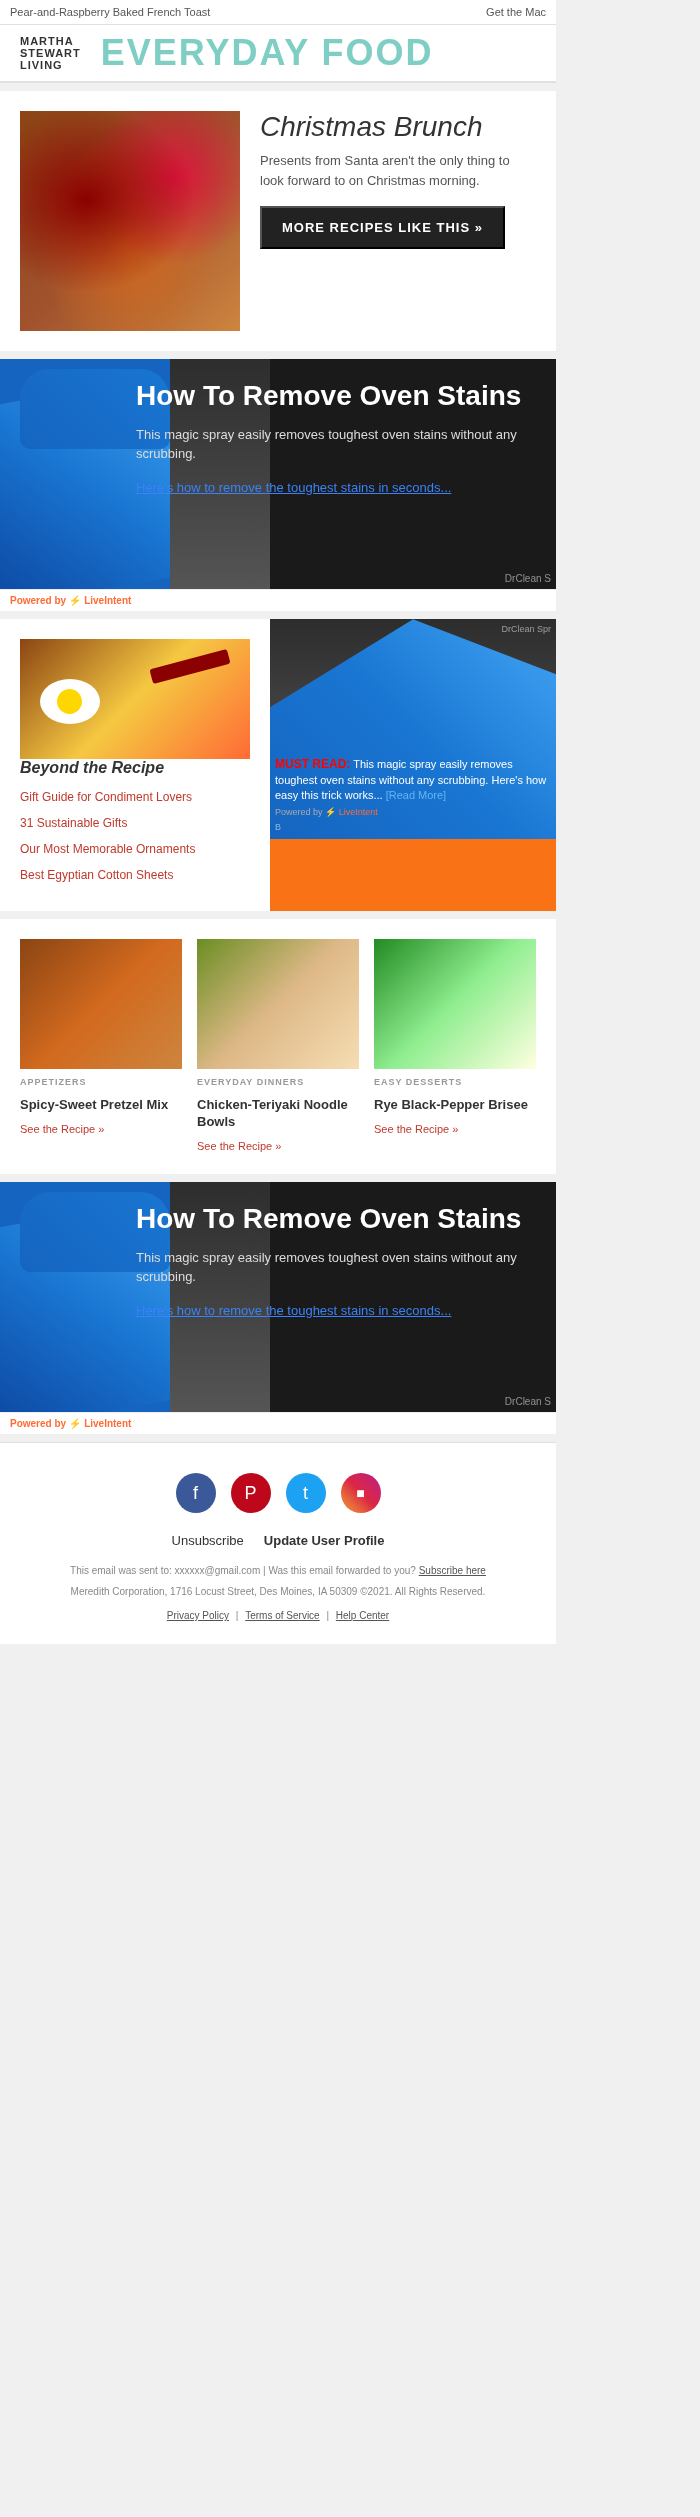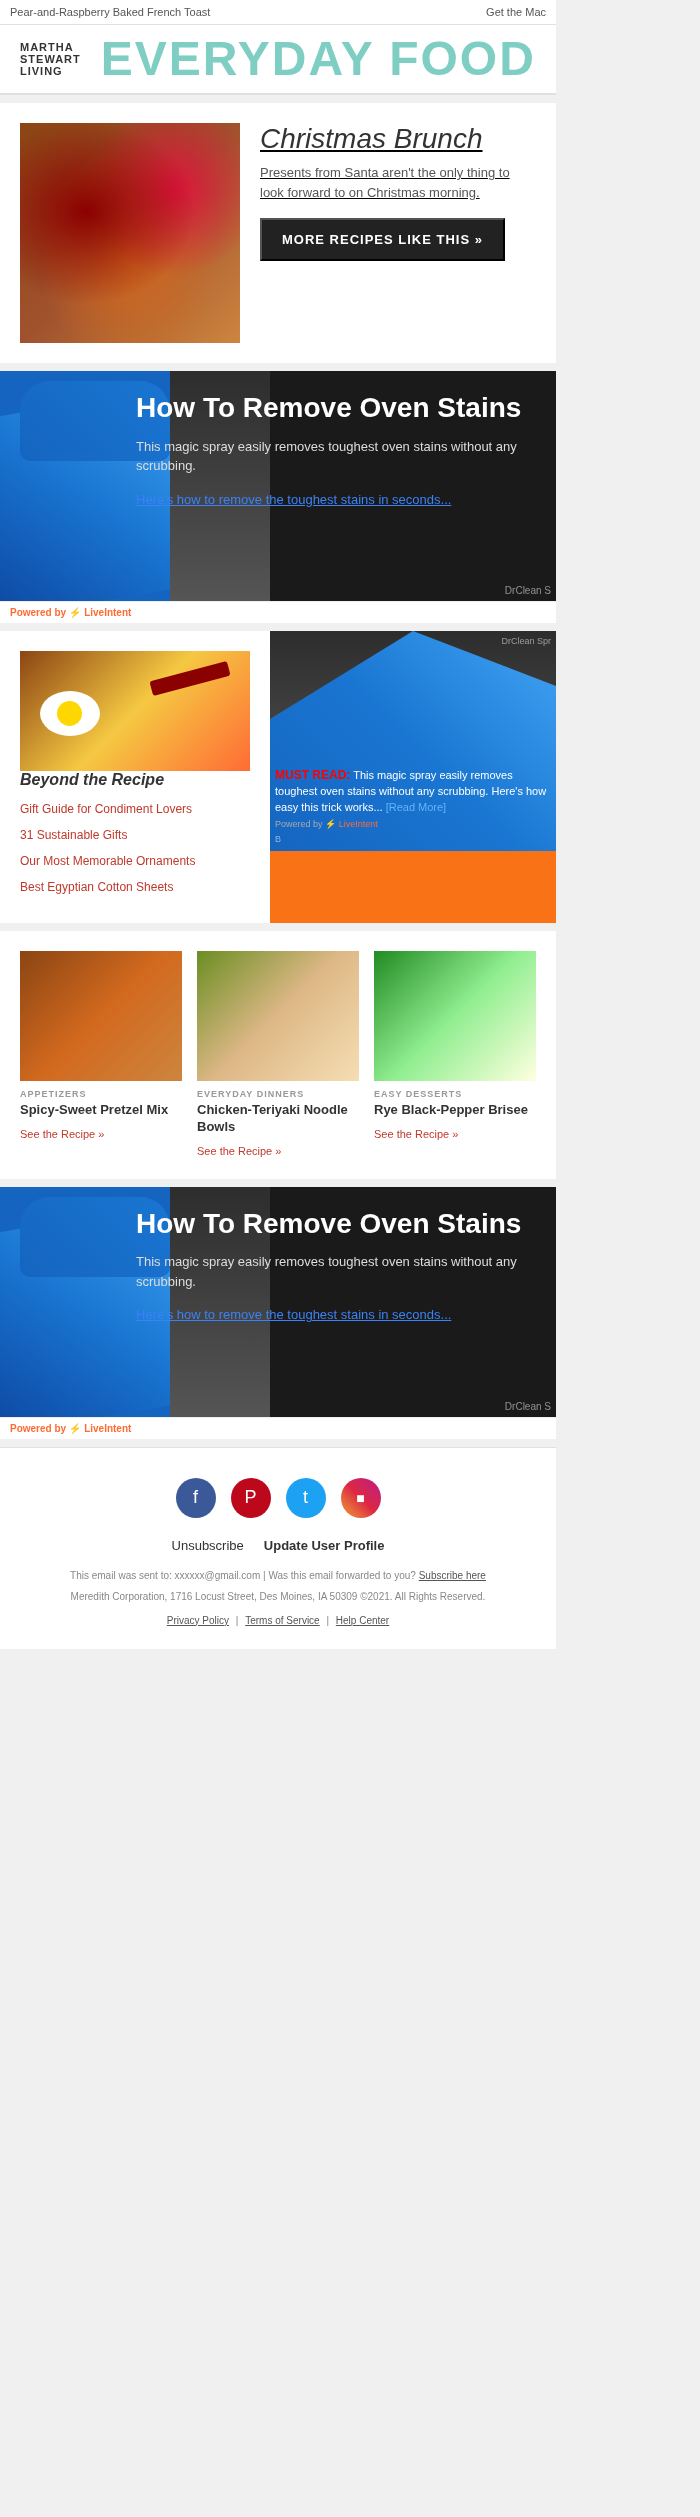--- a/index.html
+++ b/index.html
@@ -33,36 +33,36 @@
       line-height: 1.1;
       margin-right: 20px;
     }
     .martha-logo .brand-name {
       font-size: 11px;
       font-weight: bold;
       color: #333;
       letter-spacing: 1px;
     }
     .everyday-food {
-      font-size: 48px;
+      font-size: 36px;
       font-weight: bold;
       color: #7ecec4;
       letter-spacing: 2px;
       line-height: 1;
     }
 
     
     .section-brunch {
       display: flex;
       background: #fff;
       padding: 20px;
       gap: 20px;
       align-items: flex-start;
     }
-    .brunch-content { flex: 1; text-decoration: underline; }
+    .brunch-content { flex: 1; }
     .brunch-title {
       font-size: 28px;
       color: #333;
       margin-bottom: 8px;
       font-style: italic;
       font-weight: normal;
     }
     .brunch-desc {
       font-size: 13px;
       color: #555;
@@ -238,21 +238,21 @@
       height: 130px;
       margin-bottom: 8px;
       overflow: hidden;
     }
     .recipe-category {
       font-size: 9px;
       font-weight: bold;
       color: #999;
       letter-spacing: 1px;
       text-transform: uppercase;
-      margin-bottom: 3px;
+      margin-bottom: 10px;
     }
     .recipe-name {
       font-size: 13px;
       font-weight: bold;
       color: #333;
       margin-bottom: 5px;
       line-height: 1.3;
     }
     .recipe-see-link {
       font-size: 11px;

